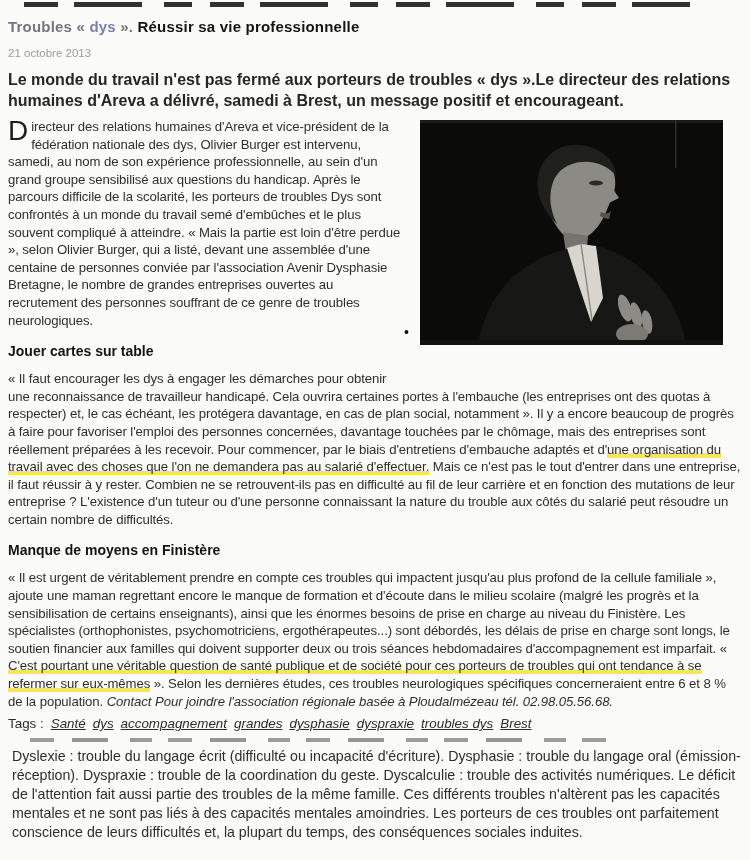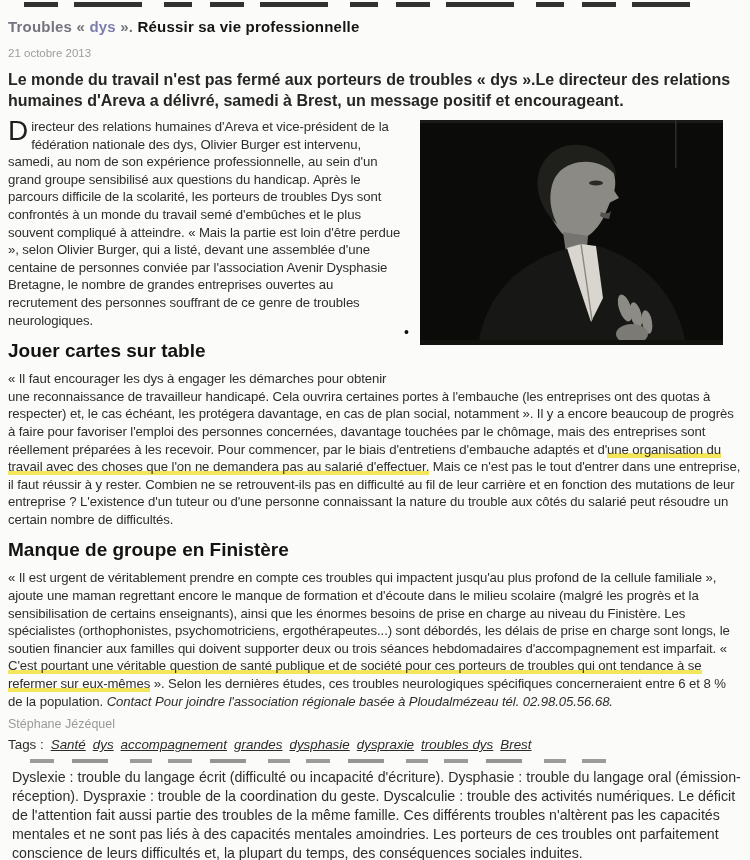--- a/index.html
+++ b/index.html
@@ -40,21 +40,21 @@
     float:right;width:303px;height:225px;margin:2px 19px 30px 18px;
     background:#0b0b09;padding:0;
   }
   figure.photo svg{display:block;width:100%;height:100%;}
   .photo-bullet{position:absolute;left:396px;top:209px;font-size:14px;color:#0e0e0e;line-height:10px;}
 
   p.body{margin:10px 0 0;font-size:13.2px;line-height:17.6px;color:#2e2e2e;letter-spacing:-.1px;}
   p.body.p1{margin-top:0;}
   .dropcap{float:left;font-size:28px;line-height:24px;padding:1px 3px 0 0;color:#1d1d1d;font-weight:400;}
 
-  h3{margin:13px 0 0;font-size:19px;line-height:18px;font-weight:bold;color:#131313;}
+  h3{margin:13px 0 0;font-size:14px;line-height:18px;font-weight:bold;color:#131313;}
 
   .seg-normal{}
   .seg-italic{font-style:italic;}
   .seg-highlight{
     background-image:linear-gradient(var(--highlight-marker,#f3e65a),var(--highlight-marker,#f3e65a));
     background-size:100% 4.5px;background-position:0 100%;background-repeat:repeat-x;
     padding-bottom:1px;
   }
 
   .author{margin-top:7px;font-size:12.5px;color:#9a9a9a;}
@@ -111,25 +111,24 @@
     </figure>
 
     <span class="photo-bullet">•</span>
 
     <p class="body p1"><span class="dropcap">D</span><span>irecteur des relations humaines d'Areva et vice-président de la fédération nationale des dys, Olivier Burger est intervenu, samedi, au nom de son expérience professionnelle, au sein d'un grand groupe sensibilisé aux questions du handicap. Après le parcours difficile de la scolarité, les porteurs de troubles Dys sont confrontés à un monde du travail semé d'embûches et le plus souvent compliqué à atteindre. « Mais la partie est loin d'être perdue », selon Olivier Burger, qui a listé, devant une assemblée d'une centaine de personnes conviée par l'association Avenir Dysphasie Bretagne, le nombre de grandes entreprises ouvertes au recrutement des personnes souffrant de ce genre de troubles neurologiques.</span></p>
 
     <h3>Jouer cartes sur table</h3>
 
     <p class="body"><span class="seg-normal">« Il faut encourager les dys à engager les démarches pour obtenir une reconnaissance de travailleur handicapé. Cela ouvrira certaines portes à l'embauche (les entreprises ont des quotas à respecter) et, le cas échéant, les protégera davantage, en cas de plan social, notamment ». Il y a encore beaucoup de progrès à faire pour favoriser l'emploi des personnes concernées, davantage touchées par le chômage, mais des entreprises sont réellement préparées à les recevoir. Pour commencer, par le biais d'entretiens d'embauche adaptés et d'</span><span class="seg-highlight">une organisation du travail avec des choses que l'on ne demandera pas au salarié d'effectuer.</span><span class="seg-normal"> Mais ce n'est pas le tout d'entrer dans une entreprise, il faut réussir à y rester. Combien ne se retrouvent-ils pas en difficulté au fil de leur carrière et en fonction des mutations de leur entreprise ? L'existence d'un tuteur ou d'une personne connaissant la nature du trouble aux côtés du salarié peut résoudre un certain nombre de difficultés.</span></p>
 
-    <h3>Manque de groupe en Finistère</h3>
+    <h3>Manque de moyens en Finistère</h3>
 
     <p class="body"><span class="seg-normal">« Il est urgent de véritablement prendre en compte ces troubles qui impactent jusqu'au plus profond de la cellule familiale », ajoute une maman regrettant encore le manque de formation et d'écoute dans le milieu scolaire (malgré les progrès et la sensibilisation de certains enseignants), ainsi que les énormes besoins de prise en charge au niveau du Finistère. Les spécialistes (orthophonistes, psychomotriciens, ergothérapeutes...) sont débordés, les délais de prise en charge sont longs, le soutien financier aux familles qui doivent supporter deux ou trois séances hebdomadaires d'accompagnement est imparfait. « </span><span class="seg-highlight">C'est pourtant une véritable question de santé publique et de société pour ces porteurs de troubles qui ont tendance à se refermer sur eux-mêmes</span><span class="seg-normal"> ». Selon les dernières études, ces troubles neurologiques spécifiques concerneraient entre 6 et 8 % de la population. </span><span class="seg-italic">Contact Pour joindre l'association régionale basée à Ploudalmézeau tél. 02.98.05.56.68.</span></p>
 
-    <div class="author">Stéphane Jézéquel</div>
 
     <div class="tags"><span class="tags-label">Tags :</span><span><a class="tag" href="#">Santé</a><a class="tag" href="#">dys</a><a class="tag" href="#">accompagnement</a><a class="tag" href="#">grandes</a><a class="tag" href="#">dysphasie</a><a class="tag" href="#">dyspraxie</a><a class="tag" href="#">troubles dys</a><a class="tag" href="#">Brest</a></span></div>
 
   </div>
 
   <div class="scan-dashes mid"></div>
 
   <section class="box">
     <p class="box-body">Dyslexie : trouble du langage écrit (difficulté ou incapacité d'écriture). Dysphasie : trouble du langage oral (émission-réception). Dyspraxie : trouble de la coordination du geste. Dyscalculie : trouble des activités numériques. Le déficit de l'attention fait aussi partie des troubles de la même famille. Ces différents troubles n'altèrent pas les capacités mentales et ne sont pas liés à des capacités mentales amoindries. Les porteurs de ces troubles ont parfaitement conscience de leurs difficultés et, la plupart du temps, des conséquences sociales induites.</p>
   </section>

